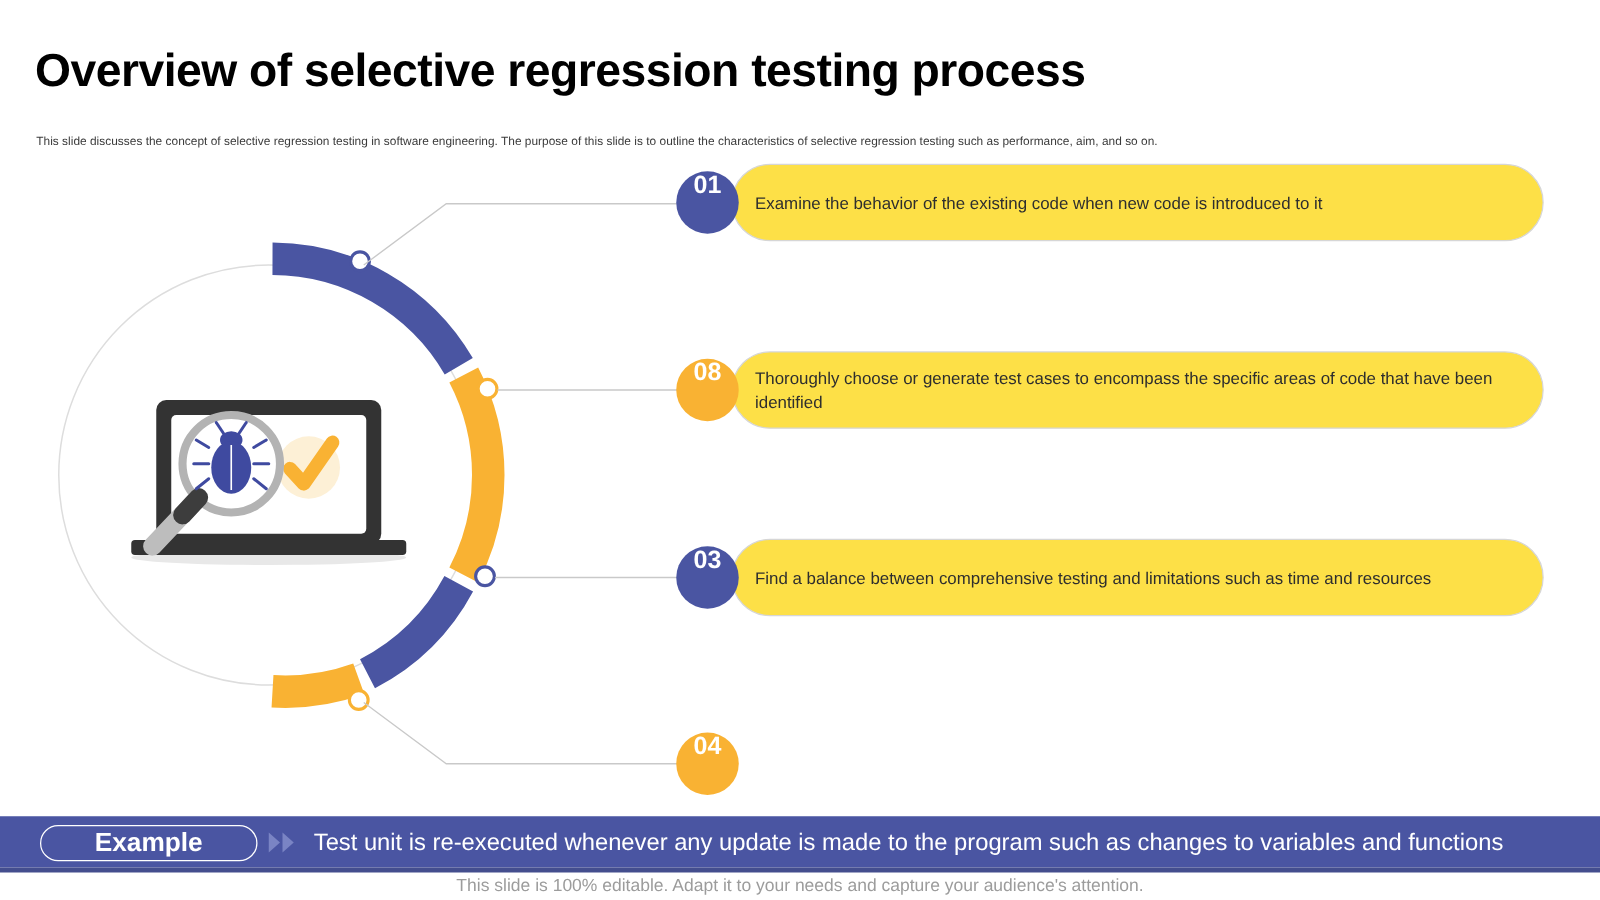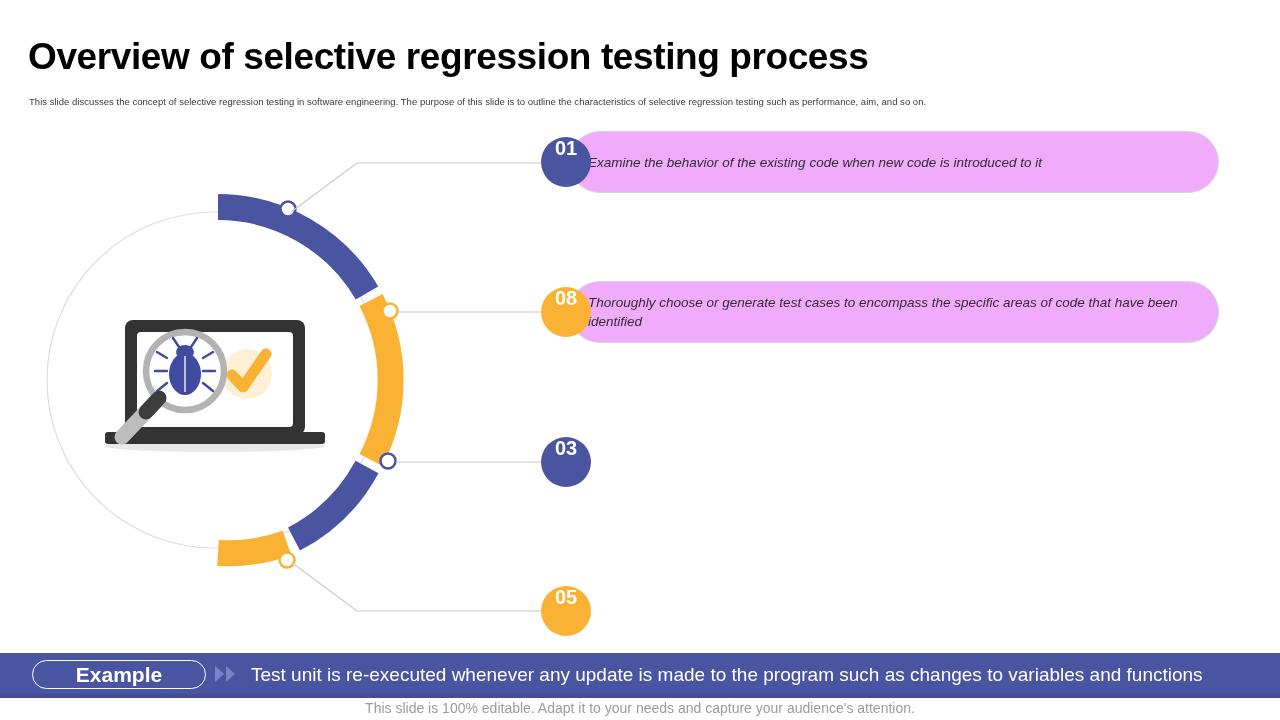--- a/index.html
+++ b/index.html
@@ -22,21 +22,21 @@
     top: 36px;
     font-size: 37px;
     font-weight: bold;
     color: #000000;
     letter-spacing: -0.4px;
     white-space: nowrap;
   }
   #slide-subtitle {
     position: absolute;
     left: 29px;
-    top: 96px;
+    top: 108px;
     font-size: 9.5px;
     color: #3a3a3a;
     white-space: nowrap;
     letter-spacing: 0.02px;
     text-align: center;
   }
 
   
   #donut-graphic {
     position: absolute;
@@ -61,30 +61,29 @@
 
   
   .step-row {
     position: absolute;
     height: 62px;
     display: flex;
     align-items: center;
   }
   .step-card {
     position: absolute;
-    left: 569px;
+    left: 585px;
     height: 62px;
     width: 650px;
     box-sizing: border-box;
     border: 1px solid #d6d6d6;
     border-radius: 31px;
-    background: #f0abfc;
-    display: flex;
-    align-items: center;
-    font-style: italic;
+    background: #fde047;
+    display: flex;
+    align-items: center;
   }
   .step-text {
     margin-left: 18px;
     margin-right: 26px;
     font-size: 13.5px;
     color: #2e2e2e;
     line-height: 19px;
   }
   .step-badge {
     position: absolute;
@@ -245,28 +244,31 @@
 <div class="step-row" style="top:281px;left:0;width:1280px;">
   <div class="step-card">
     <span class="step-text">Thoroughly choose or generate test cases to encompass the specific areas of code that have been identified</span>
   </div>
   <div class="step-badge" style="top:6px;background:#f9b233;">
     <span>08</span>
   </div>
 </div>
 
 <div class="step-row" style="top:431px;left:0;width:1280px;">
+  <div class="step-card">
+    <span class="step-text">Find a balance between comprehensive testing and limitations such as time and resources</span>
+  </div>
   <div class="step-badge" style="top:6px;background:#4a55a2;">
     <span>03</span>
   </div>
 </div>
 
 <div class="step-row" style="top:580px;left:0;width:1280px;">
   <div class="step-badge" style="top:6px;background:#f9b233;">
-    <span>05</span>
+    <span>04</span>
   </div>
 </div>
 
 <div id="footer-bar"></div>
 <div id="footer-underline"></div>
 
 <div id="example-pill">
   <span>Example</span>
 </div>
 

